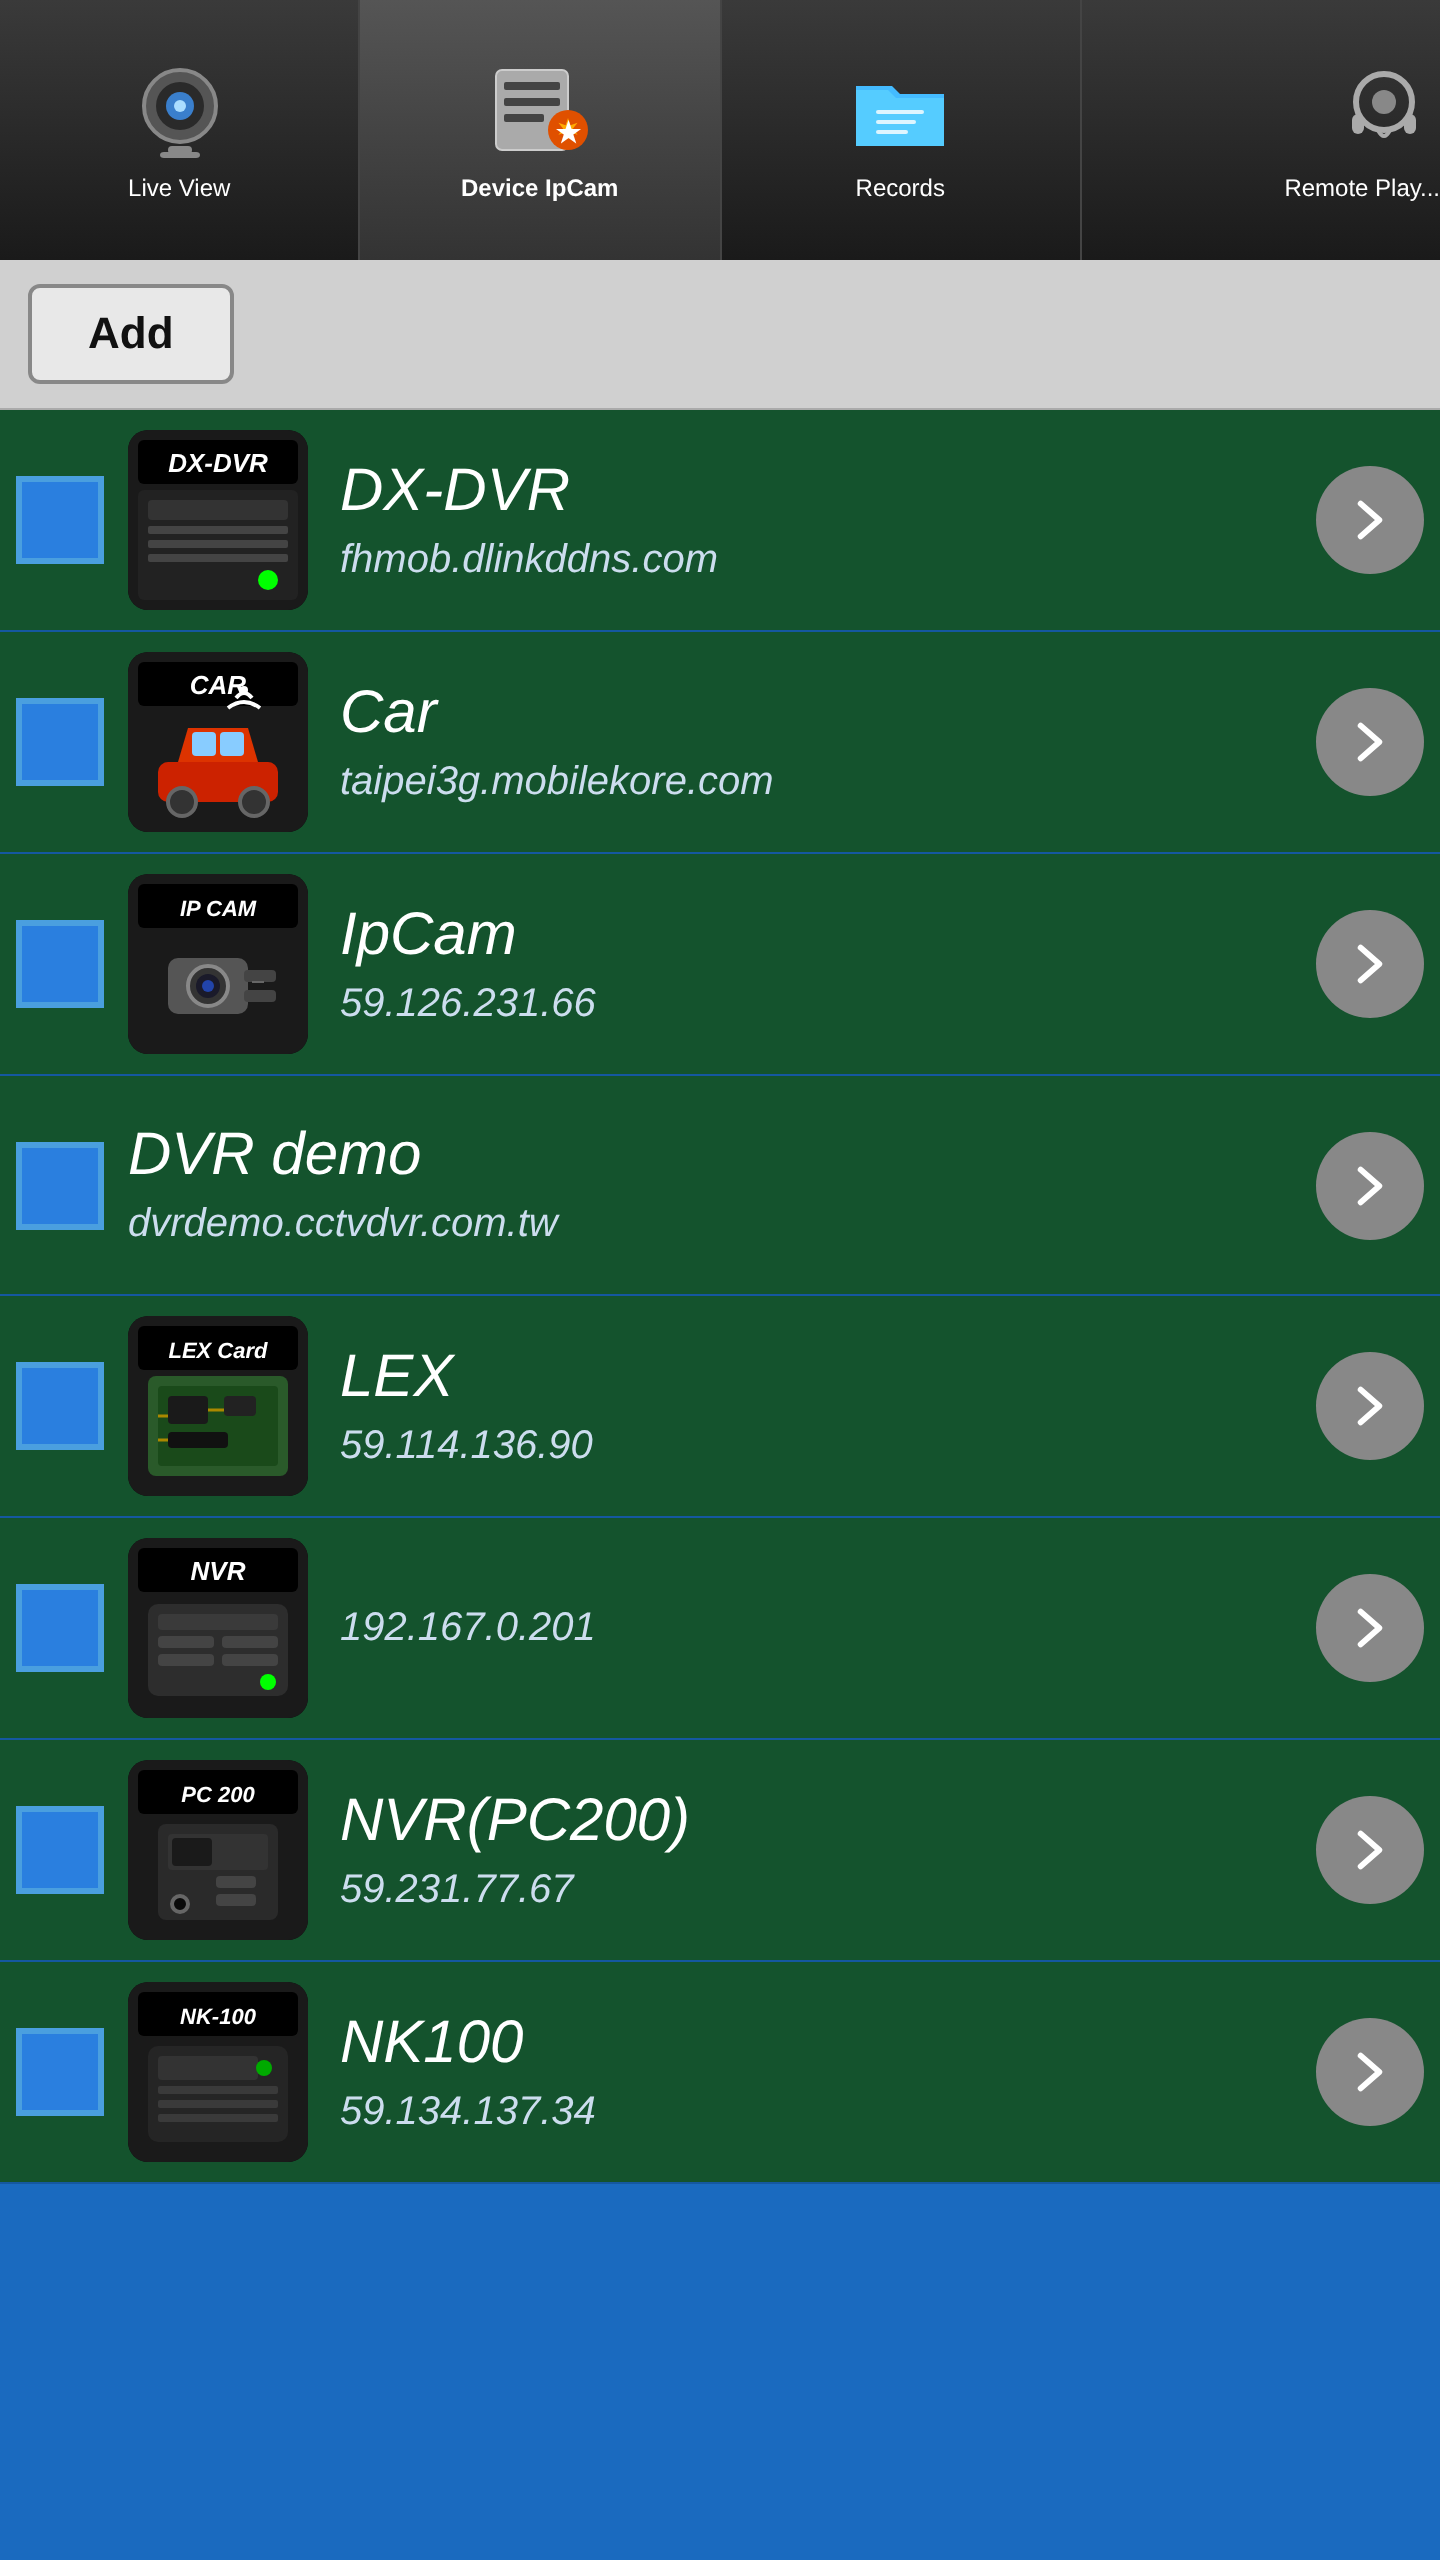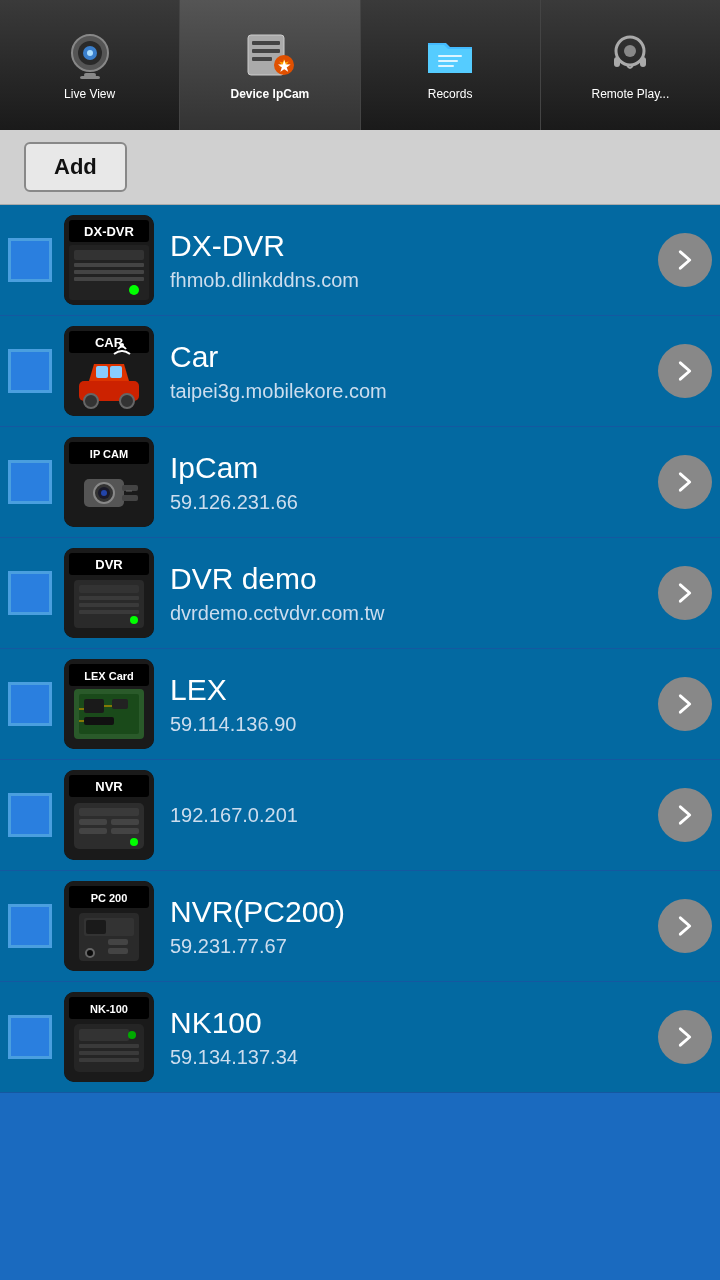--- a/index.html
+++ b/index.html
@@ -22,21 +22,21 @@
     .nav-item {
       flex: 1;
       display: flex;
       flex-direction: column;
       align-items: center;
       justify-content: center;
       gap: 6px;
       cursor: pointer;
       border-right: 1px solid #444;
     }
-    .nav-item:last-child { border-right: none; }
+    .nav-item:last-child { border-right: none; align-items: flex-end; }
     .nav-item.active {
       background: linear-gradient(to bottom, #555, #333);
     }
     .nav-item .nav-icon {
       width: 56px;
       height: 52px;
       display: flex;
       align-items: center;
       justify-content: center;
     }
@@ -46,37 +46,38 @@
       font-weight: normal;
       text-align: center;
     }
     .nav-item.active .nav-label {
       font-weight: bold;
     }
 
     
     .add-bar {
       background: #d0d0d0;
-      padding: 12px 24px;
+      padding: 12px 14px;
       border-bottom: 1px solid #aaa;
     }
     .add-btn {
       background: #e8e8e8;
       border: 2px solid #888;
       border-radius: 6px;
       padding: 10px 28px;
       font-size: 22px;
       font-weight: bold;
       color: #111;
       cursor: pointer;
     }
 
     
     .device-list {
-      background: #0369a1;
+      background: #14532d;
+      font-style: italic;
     }
     .device-row {
       display: flex;
       align-items: center;
       padding: 10px 8px;
       border-bottom: 1px solid #1558a0;
       min-height: 110px;
     }
     .checkbox {
       width: 44px;
@@ -282,33 +283,20 @@
         <span class="device-addr">59.126.231.66</span>
       </div>
       <div class="arrow-btn">
         <svg viewBox="0 0 24 24" xmlns="http://www.w3.org/2000/svg">
     <path d="M8 5l8 7-8 7" stroke="white" stroke-width="2.5" fill="none" stroke-linecap="round" stroke-linejoin="round"></path>
   </svg>
       </div>
     </div>
     <div class="device-row">
       <div class="checkbox"></div>
-      <div class="device-thumb">
-        <svg width="90" height="90" viewBox="0 0 90 90" xmlns="http://www.w3.org/2000/svg">
-      <rect width="90" height="90" fill="#1a1a1a" rx="10"></rect>
-      <rect x="5" y="5" width="80" height="22" rx="3" fill="#000"></rect>
-      <text x="45" y="21" text-anchor="middle" fill="white" font-size="13" font-weight="bold" font-family="Arial">DVR</text>
-      <rect x="10" y="32" width="70" height="48" rx="4" fill="#2a2a2a"></rect>
-      <rect x="15" y="37" width="60" height="8" rx="2" fill="#333"></rect>
-      <rect x="15" y="48" width="60" height="4" rx="1" fill="#3a3a3a"></rect>
-      <rect x="15" y="55" width="60" height="4" rx="1" fill="#3a3a3a"></rect>
-      <rect x="15" y="62" width="60" height="4" rx="1" fill="#3a3a3a"></rect>
-      <circle cx="70" cy="72" r="4" fill="#0f0"></circle>
-    </svg>
-      </div>
       <div class="device-info">
         <span class="device-name">DVR demo</span>
         <span class="device-addr">dvrdemo.cctvdvr.com.tw</span>
       </div>
       <div class="arrow-btn">
         <svg viewBox="0 0 24 24" xmlns="http://www.w3.org/2000/svg">
     <path d="M8 5l8 7-8 7" stroke="white" stroke-width="2.5" fill="none" stroke-linecap="round" stroke-linejoin="round"></path>
   </svg>
       </div>
     </div>

